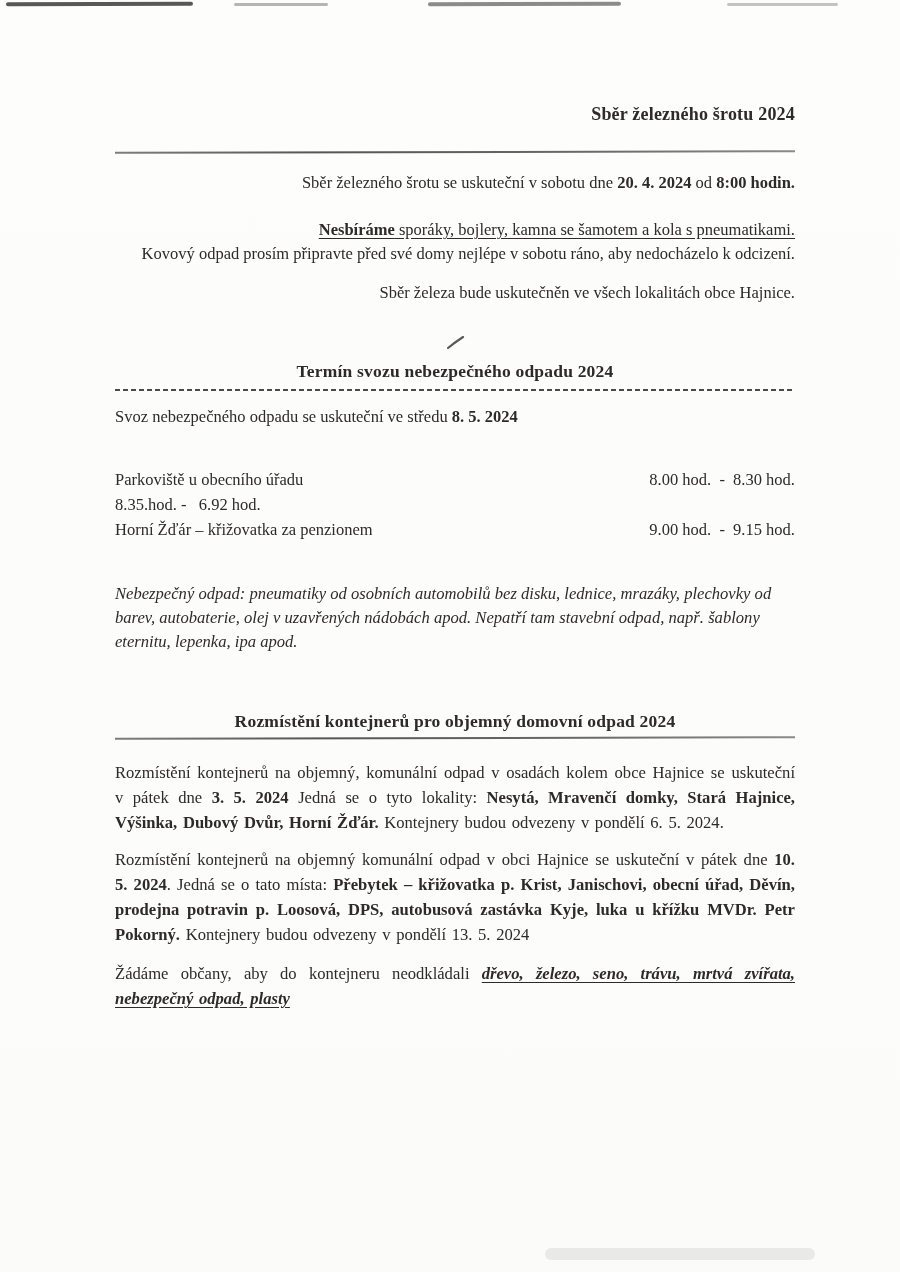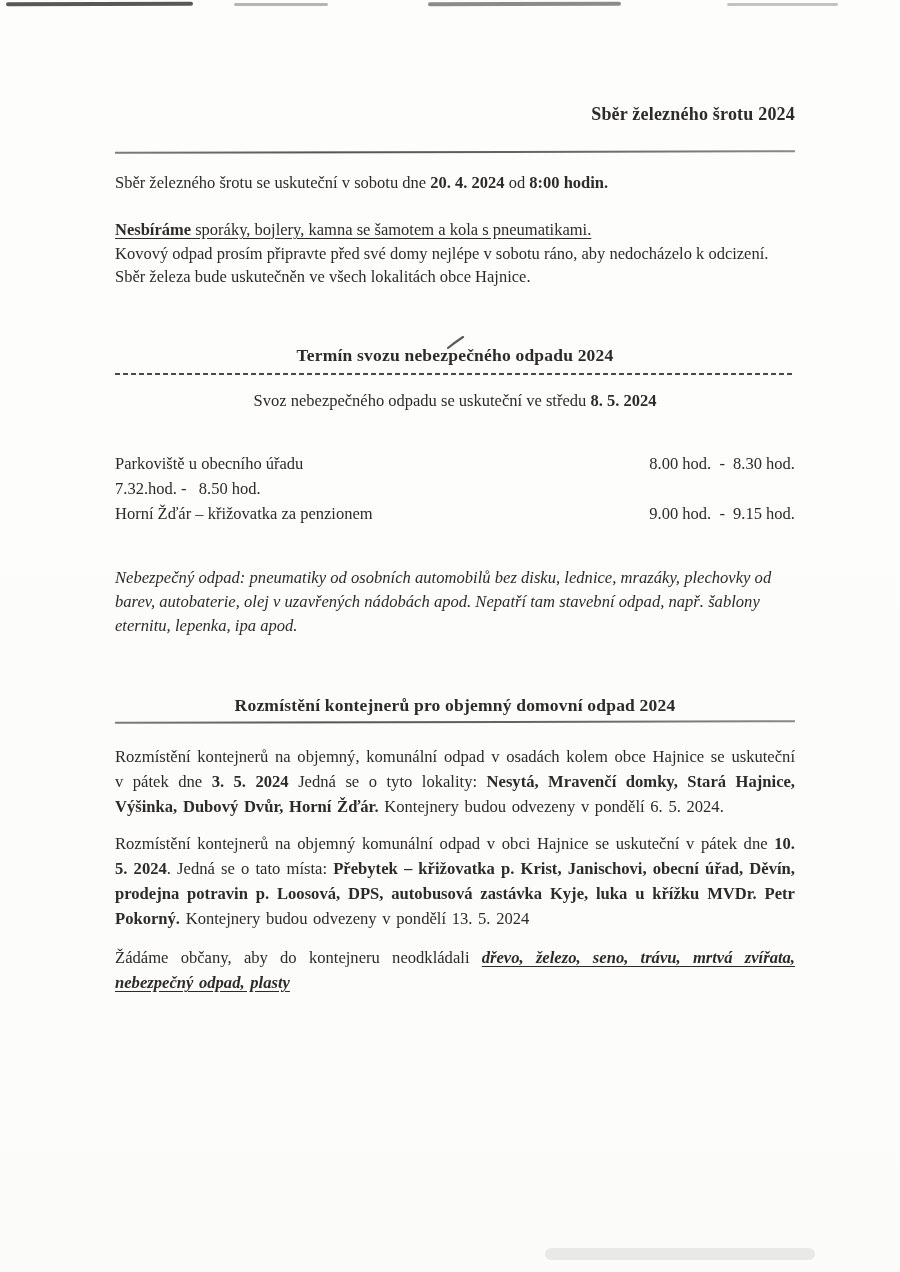--- a/index.html
+++ b/index.html
@@ -35,26 +35,26 @@
     height:2px;margin-top:7px;
     background:repeating-linear-gradient(90deg,#4a4a48 0 5px,transparent 5px 8px);
   }
   .section-heading{
     margin:0;text-align:center;font-size:17.5px;font-weight:bold;letter-spacing:.2px;
   }
   .heading-hazard{margin-top:56px;}
   .heading-containers{margin-top:56px;}
   .rule-2{margin-top:5px;}
   
-  .para{font-size:16.5px;line-height:23.5px;margin:0;}
+  .para{font-size:16.5px;line-height:23.5px;margin:0;text-align:right;}
   .para-scrap{margin-top:18px;}
-  .line-alllocal{}
+  .line-alllocal{margin-top:16px;}
   .u{text-decoration:underline;text-underline-offset:3px;}
   b,.b{font-weight:bold;}
-  .intro-line{text-align:center;font-size:16.5px;}
+  .intro-line{font-size:16.5px;}
   
   .schedule{margin-top:40px;font-size:16.5px;line-height:25px;}
   .sched-row{display:flex;justify-content:space-between;}
   .sched-place{flex:0 0 375px;}
   .sched-time{white-space:pre;}
   
   .note-italic{
     margin-top:40px;font-style:italic;font-size:16.6px;line-height:24.2px;
   }
   
@@ -103,21 +103,21 @@
     <p class="intro-line">
       <span>Svoz nebezpečného odpadu se uskuteční ve středu </span><b>8. 5. 2024</b>
     </p>
 
     <div class="schedule">
       <div class="sched-row">
         <span class="sched-place">Parkoviště u obecního úřadu</span>
         <span class="sched-time">8.00 hod.  -  8.30 hod.</span>
       </div>
       <div class="sched-row">
-        <span class="sched-time">7.32.hod. -   8.50 hod.</span>
+        <span class="sched-time">8.35.hod. -   6.92 hod.</span>
       </div>
       <div class="sched-row">
         <span class="sched-place">Horní Žďár – křižovatka za penzionem</span>
         <span class="sched-time">9.00 hod.  -  9.15 hod.</span>
       </div>
     </div>
 
     <p class="note-italic">Nebezpečný odpad: pneumatiky od osobních automobilů bez disku, lednice, mrazáky, plechovky od barev, autobaterie, olej v uzavřených nádobách apod. Nepatří tam stavební odpad, např. šablony eternitu, lepenka, ipa apod.</p>
 
     <h2 class="section-heading heading-containers">Rozmístění kontejnerů pro objemný domovní odpad 2024</h2>

